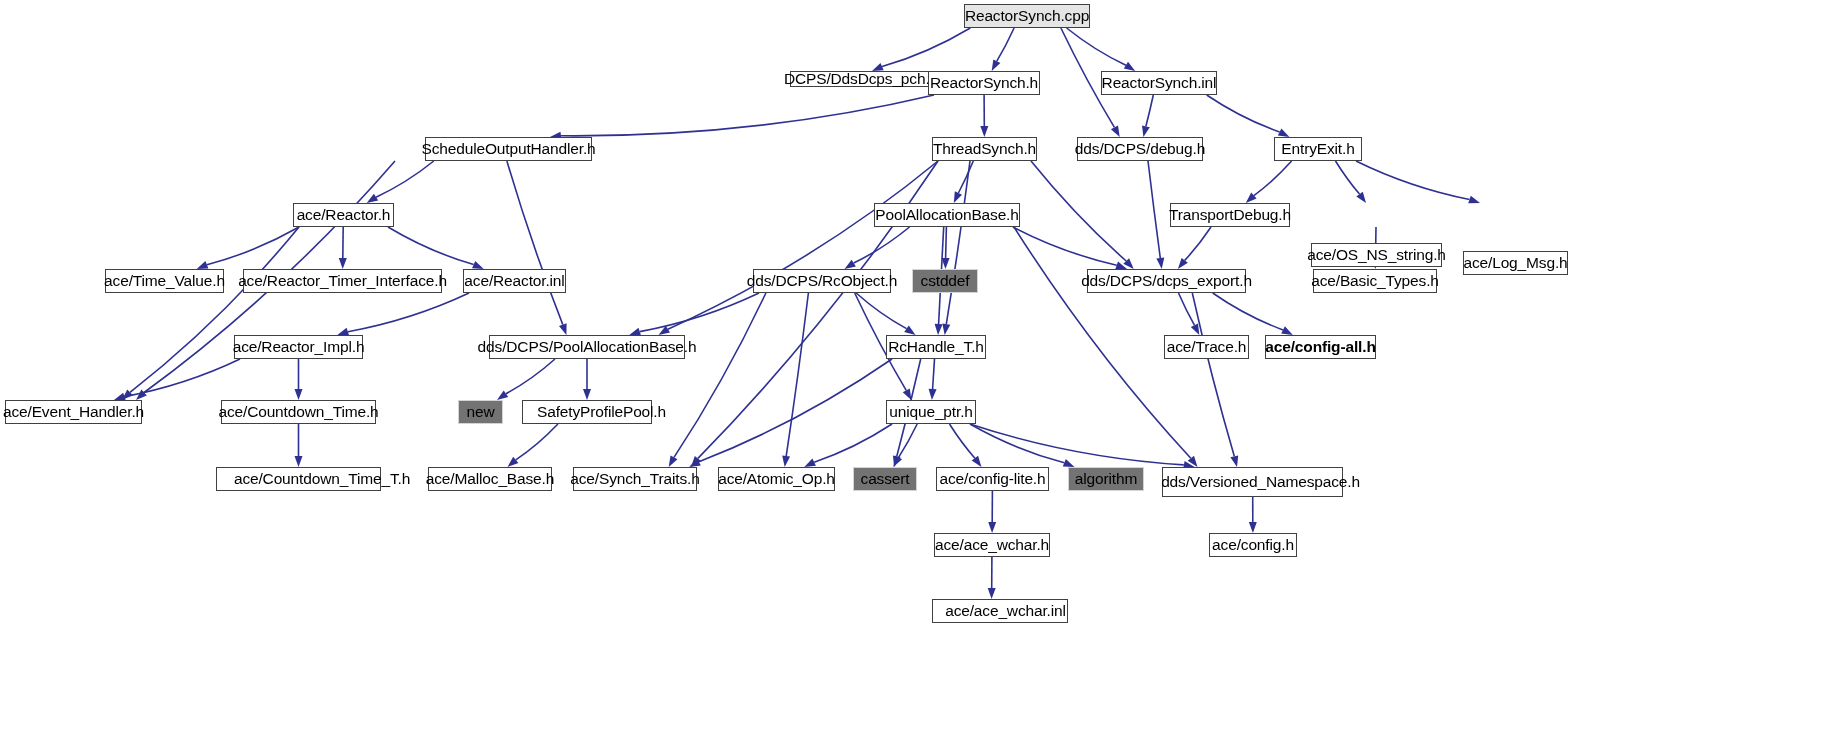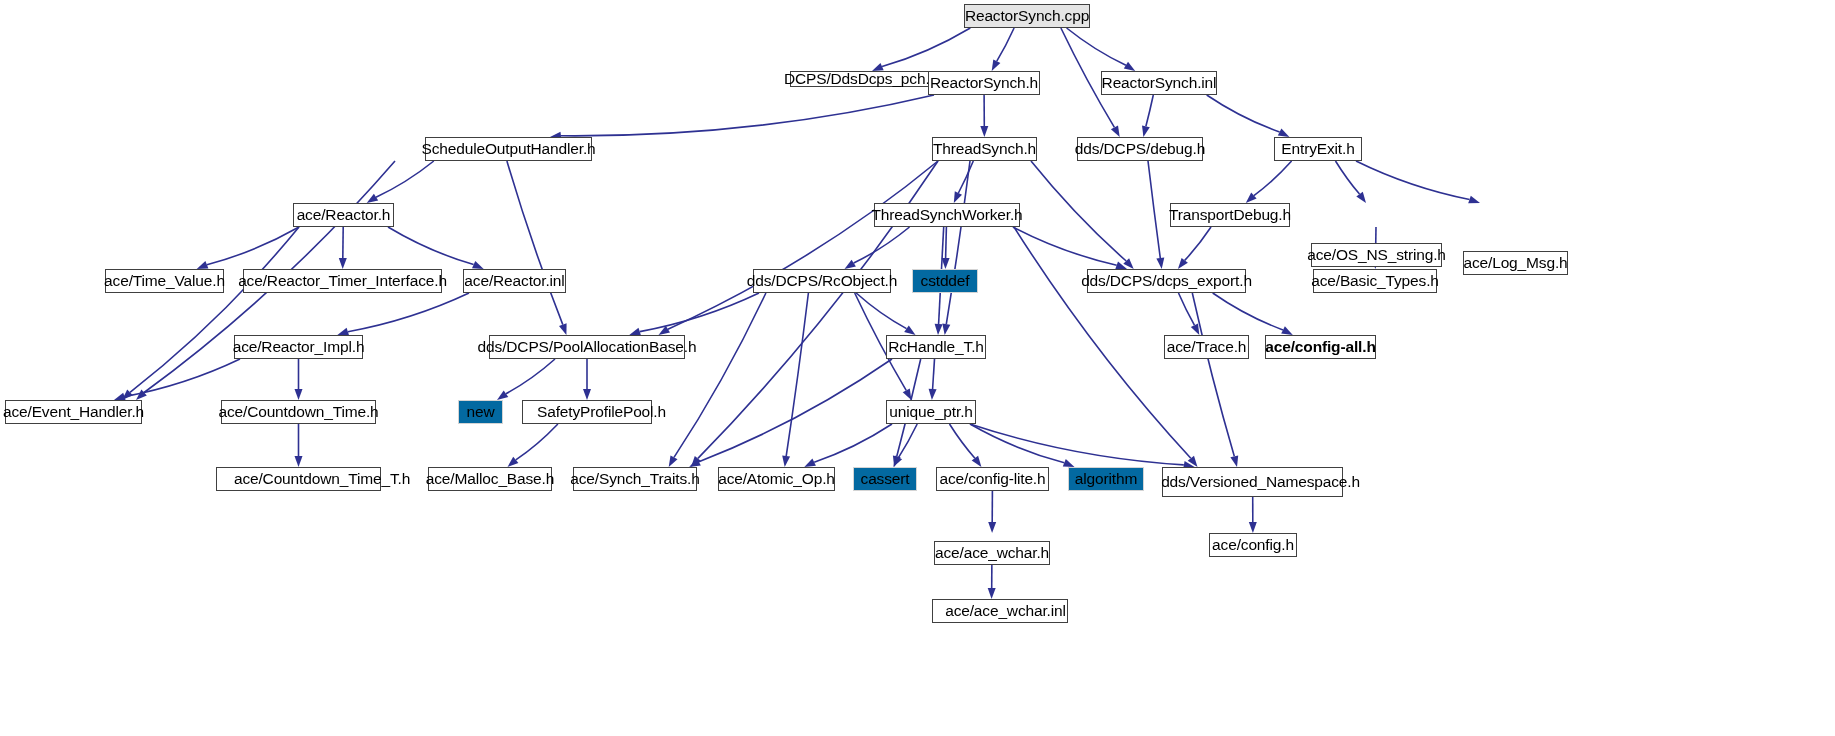--- a/index.html
+++ b/index.html
@@ -46,21 +46,21 @@
     color: #000000;
     white-space: nowrap;
     letter-spacing: -0.15px;
   }
   .node-box.root {
     background: #e5e5e5;
     border: 1.3px solid #404040;
   }
   .node-box.system {
     border: 1.3px solid #d4d4d4;
-    background: #0369a1;
+    background: #737373;
   }
 </style>
 </head>
 <body>
 
 <div id="graph-root">
   <svg class="graph-canvas" viewBox="0 0 1835 736" preserveAspectRatio="none">
     <g id="edge-layer">
         <path class="edge-path" d="M 970.3 28.0 Q 928.2 53.2 882.1 66.6"></path>
         <polygon class="edge-head" points="872.0,71.0 880.5,62.9 883.7,70.3"></polygon>
@@ -181,21 +181,21 @@
   <div id="node-layer">
       <div class="node-box root" style="left: 964px; top: 4px; width: 126px; height: 24px;">ReactorSynch.cpp</div>
       <div class="node-box" style="left: 790px; top: 71px; width: 142px; height: 16px;">DCPS/DdsDcps_pch.h</div>
       <div class="node-box" style="left: 928px; top: 71px; width: 112px; height: 24px;">ReactorSynch.h</div>
       <div class="node-box" style="left: 1101px; top: 71px; width: 116px; height: 24px;">ReactorSynch.inl</div>
       <div class="node-box" style="left: 389px; top: 137px; width: 167px; height: 24px; margin-left: 36px;">ScheduleOutputHandler.h</div>
       <div class="node-box" style="left: 932px; top: 137px; width: 105px; height: 24px;">ThreadSynch.h</div>
       <div class="node-box" style="left: 1077px; top: 137px; width: 126px; height: 24px;">dds/DCPS/debug.h</div>
       <div class="node-box" style="left: 1274px; top: 137px; width: 88px; height: 24px;">EntryExit.h</div>
       <div class="node-box" style="left: 293px; top: 203px; width: 101px; height: 24px;">ace/Reactor.h</div>
-      <div class="node-box" style="left: 874px; top: 203px; width: 146px; height: 24px;">ThreadSynchWorker.h</div>
+      <div class="node-box" style="left: 874px; top: 203px; width: 146px; height: 24px;">PoolAllocationBase.h</div>
       <div class="node-box" style="left: 1170px; top: 203px; width: 120px; height: 24px;">TransportDebug.h</div>
       <div class="node-box" style="left: 1311px; top: 203px; width: 131px; height: 24px; margin-top: 40px;">ace/OS_NS_string.h</div>
       <div class="node-box" style="left: 1463px; top: 203px; width: 105px; height: 24px; margin-top: 48px;">ace/Log_Msg.h</div>
       <div class="node-box" style="left: 105px; top: 269px; width: 119px; height: 24px;">ace/Time_Value.h</div>
       <div class="node-box" style="left: 243px; top: 269px; width: 199px; height: 24px;">ace/Reactor_Timer_Interface.h</div>
       <div class="node-box" style="left: 463px; top: 269px; width: 103px; height: 24px;">ace/Reactor.inl</div>
       <div class="node-box" style="left: 753px; top: 269px; width: 138px; height: 24px;">dds/DCPS/RcObject.h</div>
       <div class="node-box system" style="left: 912px; top: 269px; width: 66px; height: 24px;">cstddef</div>
       <div class="node-box" style="left: 1087px; top: 269px; width: 159px; height: 24px;">dds/DCPS/dcps_export.h</div>
       <div class="node-box" style="left: 1313px; top: 269px; width: 124px; height: 24px;">ace/Basic_Types.h</div>
@@ -210,17 +210,17 @@
       <div class="node-box" style="left: 522px; top: 400px; width: 130px; height: 24px; padding-left: 29px;">SafetyProfilePool.h</div>
       <div class="node-box" style="left: 886px; top: 400px; width: 90px; height: 24px;">unique_ptr.h</div>
       <div class="node-box" style="left: 216px; top: 467px; width: 165px; height: 24px; padding-left: 47px;">ace/Countdown_Time_T.h</div>
       <div class="node-box" style="left: 428px; top: 467px; width: 124px; height: 24px;">ace/Malloc_Base.h</div>
       <div class="node-box" style="left: 573px; top: 467px; width: 124px; height: 24px;">ace/Synch_Traits.h</div>
       <div class="node-box" style="left: 718px; top: 467px; width: 117px; height: 24px;">ace/Atomic_Op.h</div>
       <div class="node-box system" style="left: 853px; top: 467px; width: 64px; height: 24px;">cassert</div>
       <div class="node-box" style="left: 936px; top: 467px; width: 113px; height: 24px;">ace/config-lite.h</div>
       <div class="node-box system" style="left: 1068px; top: 467px; width: 76px; height: 24px;">algorithm</div>
       <div class="node-box" style="left: 1162px; top: 467px; width: 181px; height: 30px; padding-left: 16px;">dds/Versioned_Namespace.h</div>
-      <div class="node-box" style="left: 934px; top: 533px; width: 116px; height: 24px; margin-top: 8px;">ace/ace_wchar.h</div>
+      <div class="node-box" style="left: 934px; top: 533px; width: 116px; height: 24px;">ace/ace_wchar.h</div>
       <div class="node-box" style="left: 1209px; top: 533px; width: 88px; height: 24px;">ace/config.h</div>
       <div class="node-box" style="left: 932px; top: 599px; width: 136px; height: 24px; padding-left: 11px;">ace/ace_wchar.inl</div>
     </div>
 </div>
 
 </body></html>

